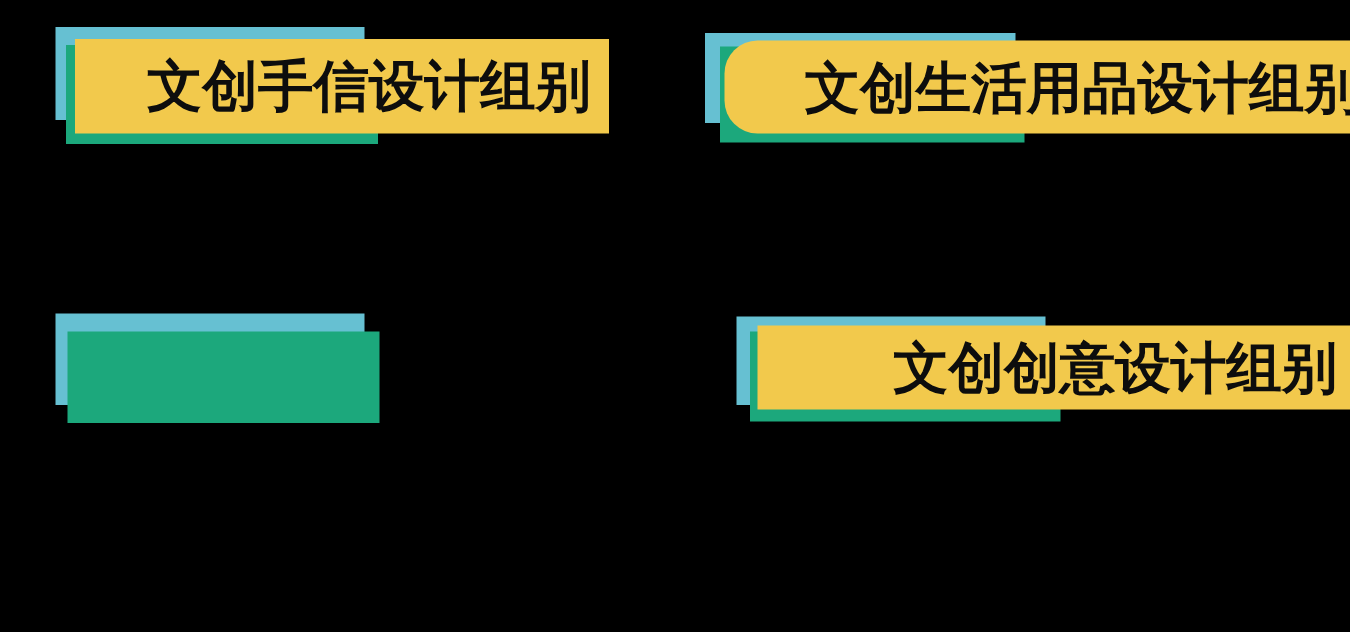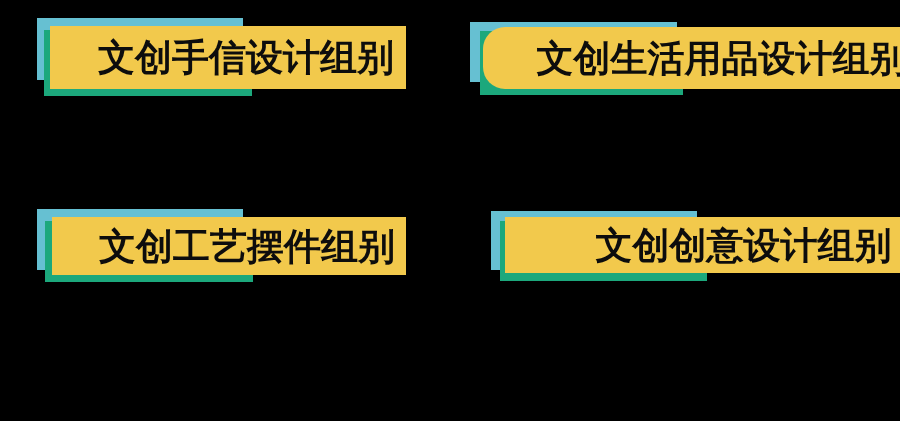--- a/index.html
+++ b/index.html
@@ -77,23 +77,20 @@
     <div class="rect shadow-blue"></div>
     <div class="rect shadow-green"></div>
     <div class="face">
       <span>文创生活用品设计组别</span>
     </div>
   </div>
 
   <div class="banner b3">
     <div class="rect shadow-blue"></div>
     <div class="rect shadow-green"></div>
-    <div class="face">
-      <span>文创工艺摆件组别</span>
-    </div>
   </div>
 
   <div class="banner b4">
     <div class="rect shadow-blue"></div>
     <div class="rect shadow-green"></div>
     <div class="face">
       <span>文创创意设计组别</span>
     </div>
   </div>
 

